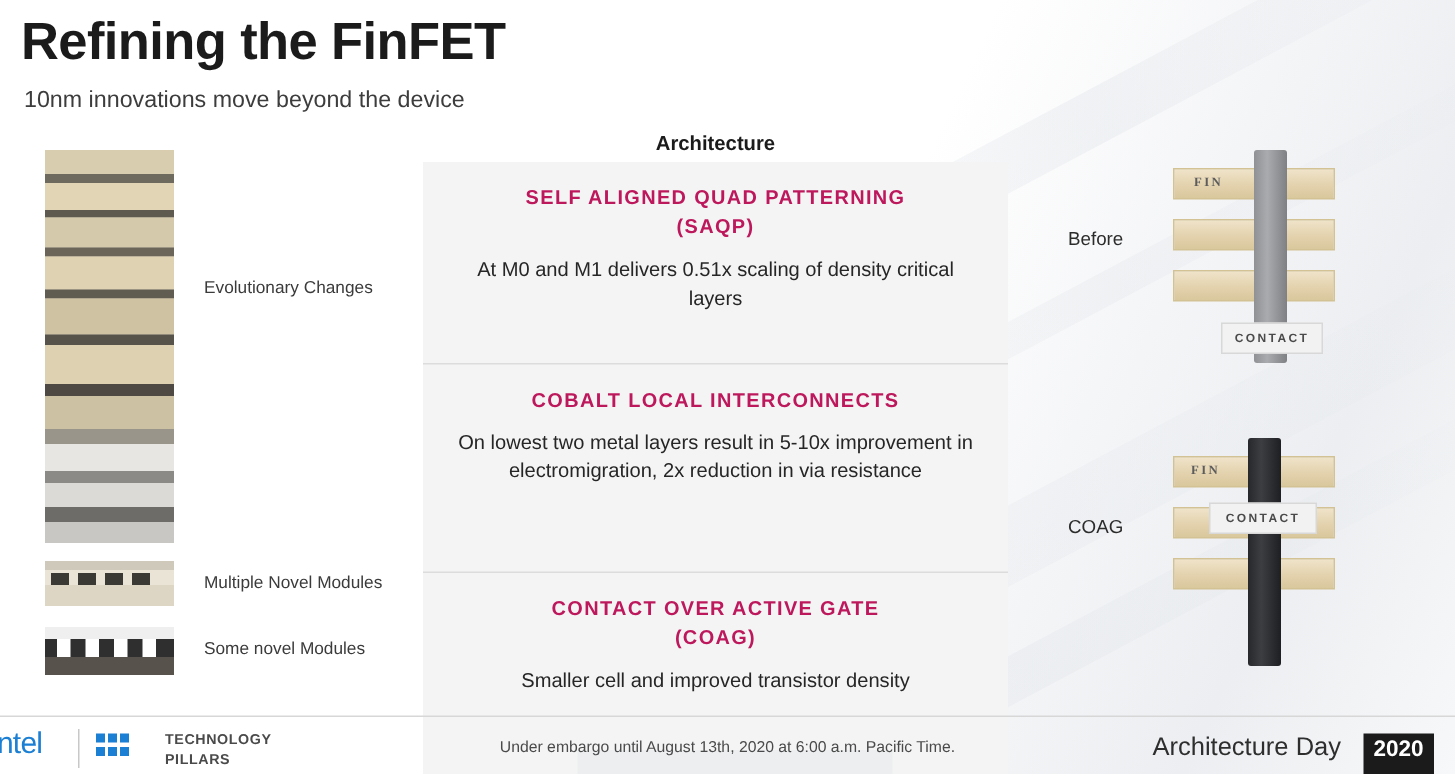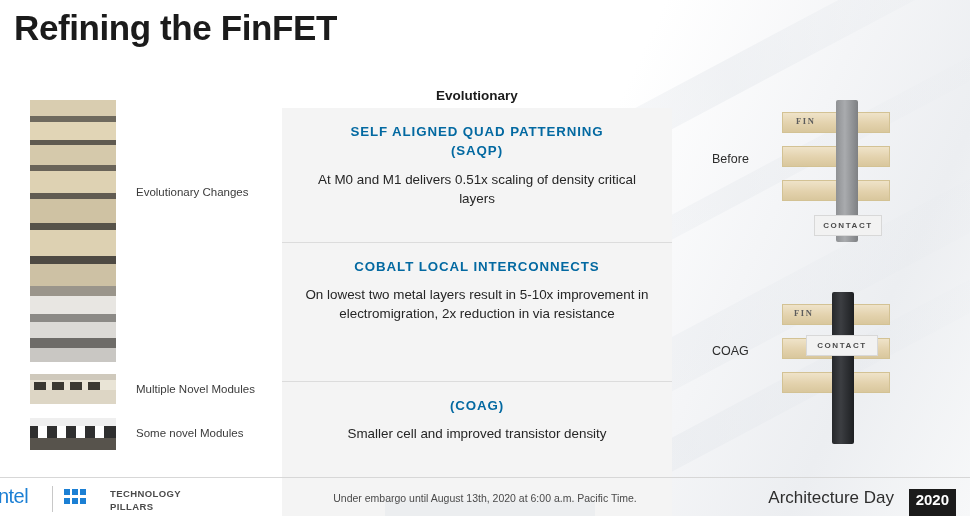--- a/index.html
+++ b/index.html
@@ -105,21 +105,21 @@
     width: 390px;
     background: #f4f4f4;
   }
   .card {
     padding: 14px 18px 16px 18px;
     text-align: center;
     border-bottom: 1px solid #dcdcdc;
   }
   .card:last-child { border-bottom: none; }
   .card-title {
-    color: #0369a1;
+    color: #be185d;
     font-weight: bold;
     font-size: 13.3px;
     letter-spacing: 0.9px;
     line-height: 1.45;
     margin-bottom: 9px;
   }
   .card-body {
     color: #262626;
     font-size: 13.4px;
     line-height: 1.42;
@@ -254,20 +254,21 @@
 <body>
 
 <div class="slide">
 
   <div class="bg-streak s1"></div>
   <div class="bg-streak s2"></div>
   <div class="bg-streak s3"></div>
   <div class="bg-streak s4"></div>
 
   <div class="title">Refining the FinFET</div>
+  <div class="subtitle">10nm innovations move beyond the device</div>
 
   <div class="left-col">
     <div class="stack-img">
       <div class="layer" style="top:0px;height:16px;background:#d9cdb0;"></div>
       <div class="layer" style="top:16px;height:6px;background:#6f6a5e;"></div>
       <div class="layer" style="top:22px;height:18px;background:#e1d5b6;"></div>
       <div class="layer" style="top:40px;height:5px;background:#5f5a50;"></div>
       <div class="layer" style="top:45px;height:20px;background:#d5c9ab;"></div>
       <div class="layer" style="top:65px;height:6px;background:#6a6459;"></div>
       <div class="layer" style="top:71px;height:22px;background:#ded2b3;"></div>
@@ -303,41 +304,42 @@
     <div style="position:absolute;left:0;top:0;width:86px;height:8px;background:#efefef;"></div>
     <div style="position:absolute;left:0;top:8px;width:86px;height:12px;background:#2f2f2f;"></div>
     <div style="position:absolute;left:8px;top:8px;width:9px;height:12px;background:#ffffff;"></div>
     <div style="position:absolute;left:27px;top:8px;width:9px;height:12px;background:#ffffff;"></div>
     <div style="position:absolute;left:46px;top:8px;width:9px;height:12px;background:#ffffff;"></div>
     <div style="position:absolute;left:65px;top:8px;width:9px;height:12px;background:#ffffff;"></div>
     <div style="position:absolute;left:0;top:20px;width:86px;height:12px;background:#57534c;"></div>
   </div>
   <div class="label-mod2">Some novel Modules</div>
 
-  <div class="innov-header">Evolutionary</div>
+  <div class="innov-header">Architecture</div>
 
   <div class="panel">
 
     <div class="card c1">
       <div class="card-title">
         <div>SELF ALIGNED QUAD PATTERNING</div>
         <div>(SAQP)</div>
       </div>
       <div class="card-body">At M0 and M1 delivers 0.51x scaling of density critical layers</div>
     </div>
 
     <div class="card c2">
       <div class="card-title">
         <div>COBALT LOCAL INTERCONNECTS</div>
       </div>
       <div class="card-body">On lowest two metal layers result in 5-10x improvement in electromigration, 2x reduction in via resistance</div>
     </div>
 
     <div class="card c3">
       <div class="card-title">
+        <div>CONTACT OVER ACTIVE GATE</div>
         <div>(COAG)</div>
       </div>
       <div class="card-body">Smaller cell and improved transistor density</div>
     </div>
 
   </div>
 
   <div class="right-label lbl-before">Before</div>
   <div class="diagram d-before">
     <div class="fin-bar" style="left:0px; top:12px; width:106px;"></div>

